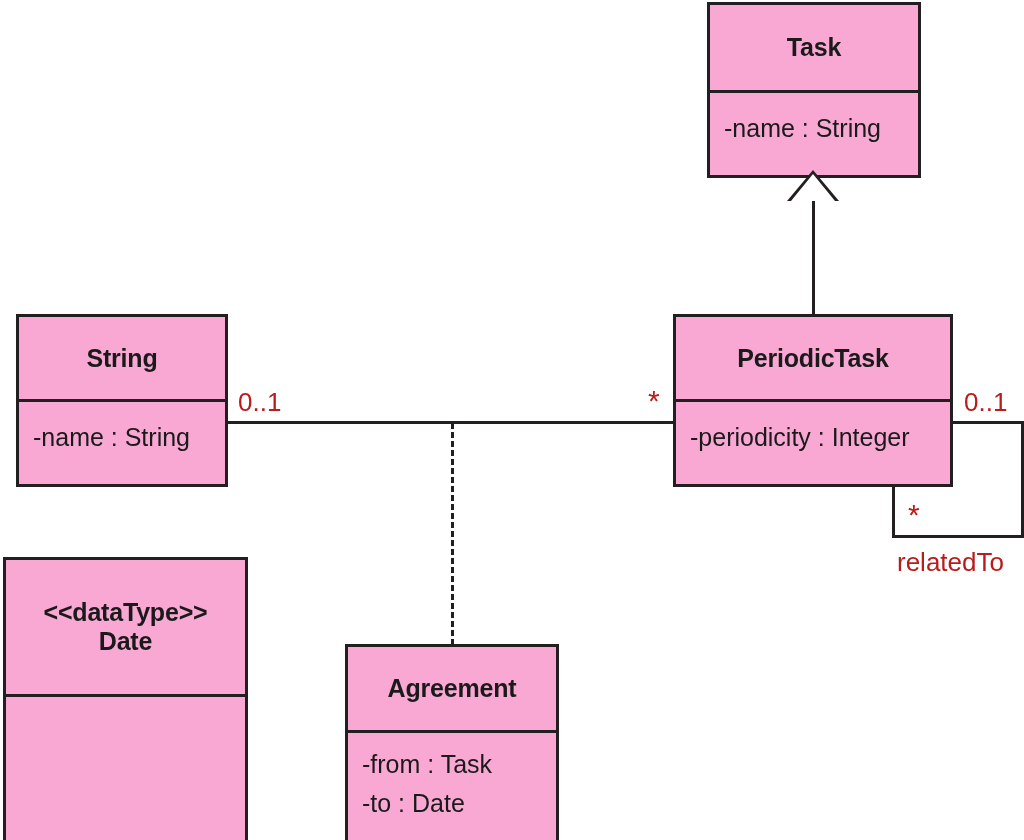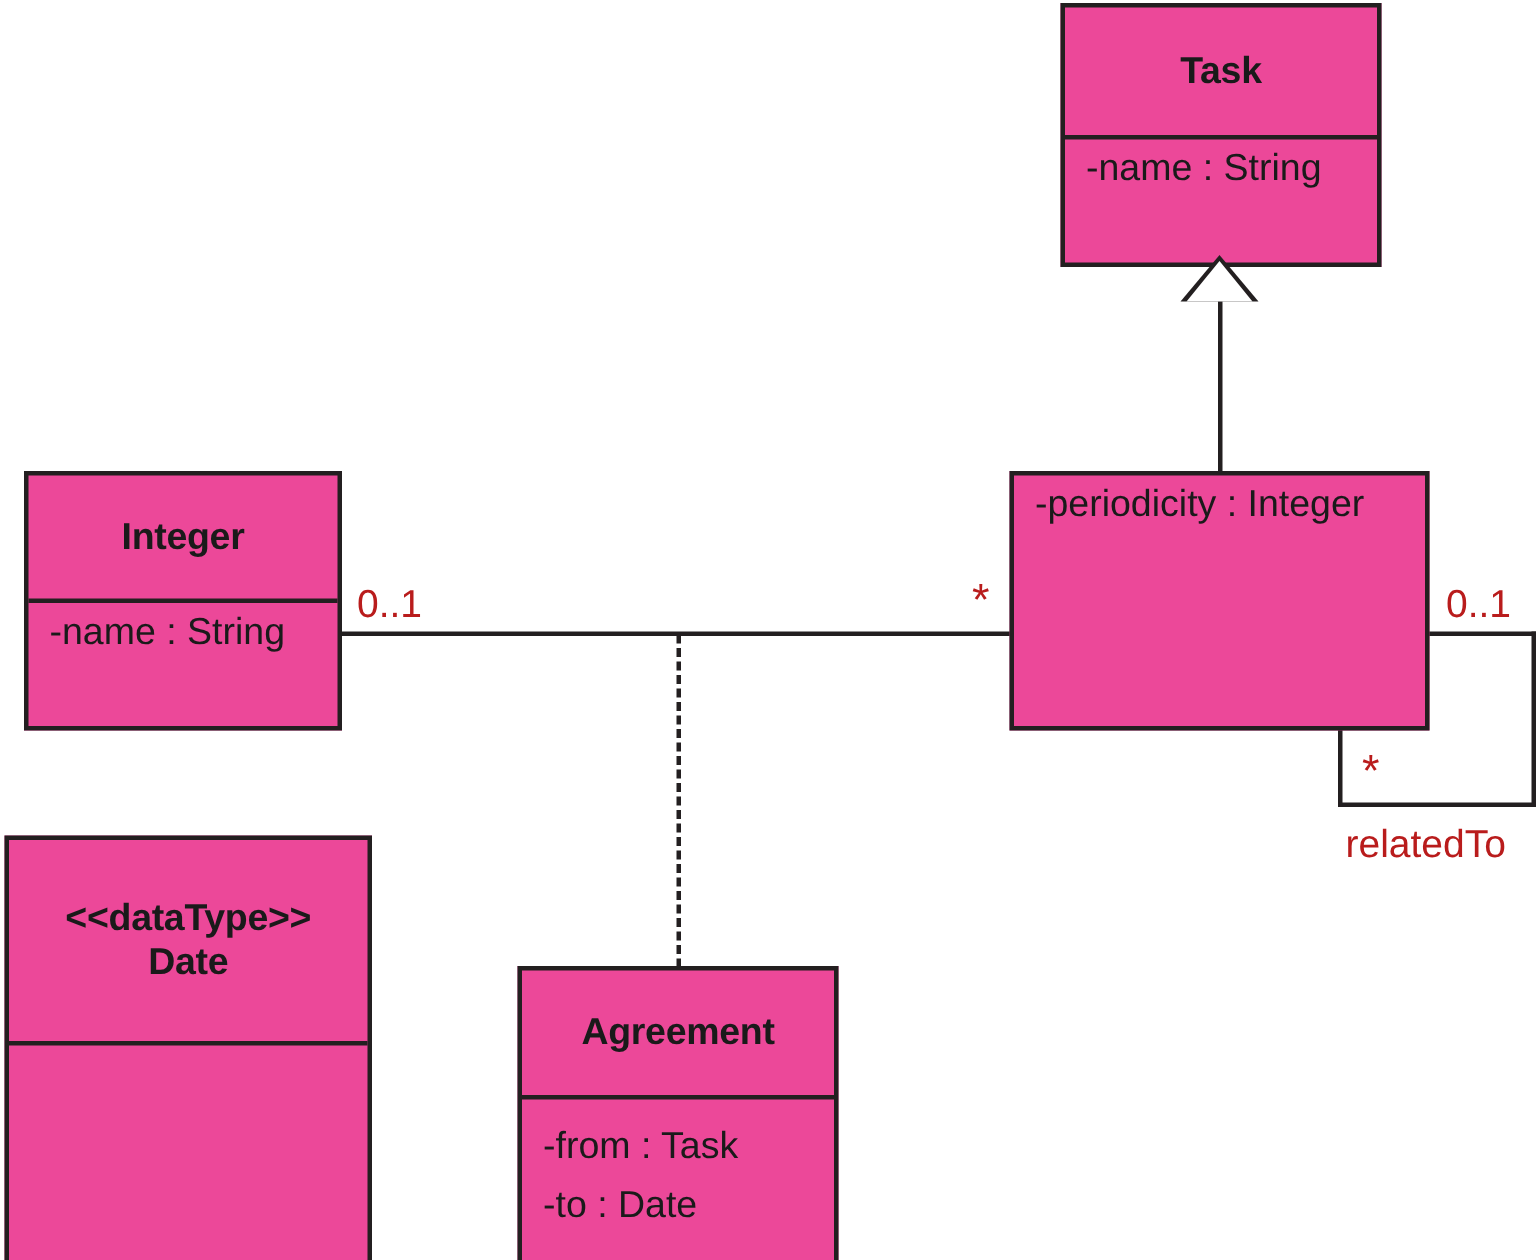--- a/index.html
+++ b/index.html
@@ -14,21 +14,21 @@
     height: 840px;
     background: #ffffff;
     overflow: hidden;
     font-family: "Liberation Sans", sans-serif;
     color: #1a1a1a;
   }
   
   .uml-class {
     position: absolute;
     box-sizing: border-box;
-    background: #ec4899;
+    background: #f9a8d4;
     border: 3px solid #231f20;
     z-index: 5;
   }
   .uml-header {
     box-sizing: border-box;
     width: 100%;
     display: flex;
     flex-direction: column;
     align-items: center;
     justify-content: center;
@@ -44,21 +44,21 @@
     font-weight: bold;
     font-size: 25px;
   }
   .uml-attrs {
     box-sizing: border-box;
     width: 100%;
     flex: 1 1 auto;
     font-size: 25px;
     line-height: 1.56;
     padding-left: 14px;
-    padding-top: 0;
+    padding-top: 16px;
     text-align: left;
     overflow: hidden;
   }
   .uml-attrs .attr-line {
     display: block;
     white-space: nowrap;
   }
   
   .line-h {
     position: absolute;
@@ -146,28 +146,31 @@
   <div class="uml-class" style="left:707px; top:2px; width:214px; height:176px;">
     <div class="uml-header" style="height:88px;">
       <span>Task</span>
     </div>
     <div class="uml-attrs">
       <span class="attr-line">-name : String</span>
     </div>
   </div>
 
   <div class="uml-class" style="left:673px; top:314px; width:280px; height:173px;">
+    <div class="uml-header" style="height:85px;">
+      <span>PeriodicTask</span>
+    </div>
     <div class="uml-attrs">
       <span class="attr-line">-periodicity : Integer</span>
     </div>
   </div>
 
   <div class="uml-class" style="left:16px; top:314px; width:212px; height:173px;">
     <div class="uml-header" style="height:85px;">
-      <span>Integer</span>
+      <span>String</span>
     </div>
     <div class="uml-attrs">
       <span class="attr-line">-name : String</span>
     </div>
   </div>
 
   <div class="uml-class" style="left:3px; top:557px; width:245px; height:286px;">
     <div class="uml-header" style="height:137px;">
       <span class="uml-stereotype">&lt;&lt;dataType&gt;&gt;</span>
       <span>Date</span>

